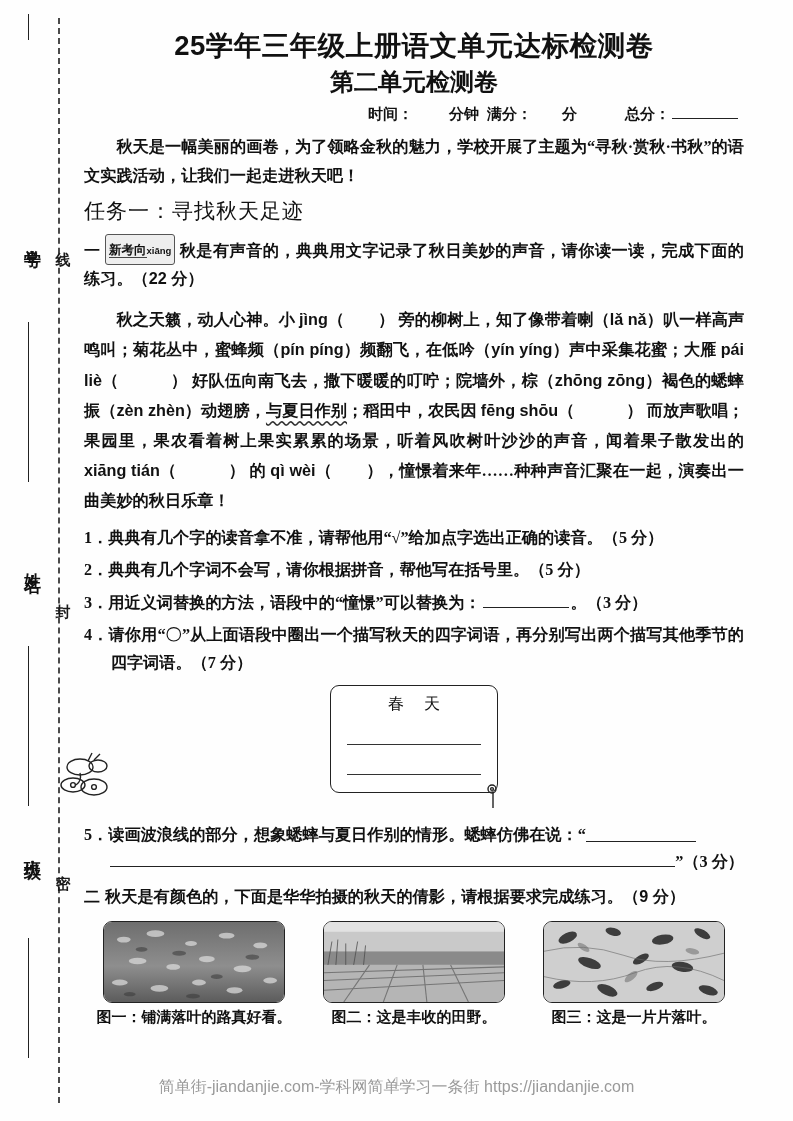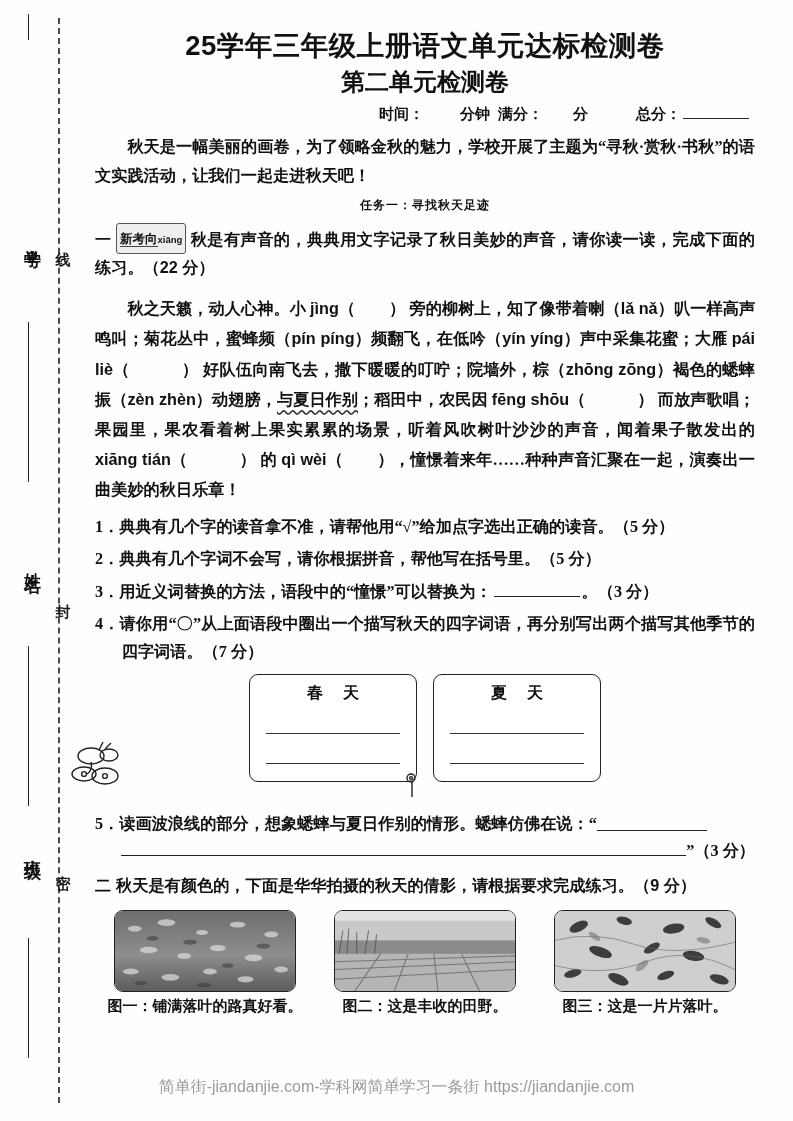--- a/index.html
+++ b/index.html
@@ -65,21 +65,21 @@
   .top-tick {
     position: absolute;
     left: 28px; top: 14px;
     width: 0; height: 26px;
     border-left: 1.6px solid #222;
   }
 
   
   .content {
     position: absolute;
-    left: 95px;
+    left: 84px;
     top: 0;
     width: 660px;
   }
   h1.title {
     margin: 0;
     padding-top: 30px;
     text-align: center;
     font-size: 27.5px;
     font-weight: 700;
     letter-spacing: 0.5px;
@@ -117,23 +117,23 @@
     margin: 9px 0 0 0;
     font-size: 16.2px;
     line-height: 1.78;
     text-indent: 2em;
     text-align: justify;
     font-family: "Liberation Serif", serif;
     font-weight: 600;
   }
   .task-head {
     margin-top: 6px;
-    text-align: center;
-    font-size: 12px;
-    font-weight: 700;
+    text-align: left;
+    font-size: 21px;
+    font-weight: 400;
     font-family: "Liberation Sans", sans-serif;
     letter-spacing: 1px;
   }
 
   
   .bigq {
     margin-top: 9px;
     font-size: 16.2px;
     line-height: 1.72;
     font-weight: 700;
@@ -221,21 +221,21 @@
     height: 108px;
     border: 1.6px solid #222;
     border-radius: 9px;
     background: #fff;
     position: relative;
     box-sizing: border-box;
   }
   .season-label {
     text-align: center;
     font-size: 16px;
-    font-weight: 700;
+    font-weight: 400;
     letter-spacing: 8px;
     padding-top: 8px;
     padding-left: 8px;
     font-family: "Liberation Serif", serif;
   }
   .season-rule {
     position: absolute;
     left: 16px; right: 16px;
     border-bottom: 1.3px solid #333;
   }
@@ -407,25 +407,20 @@
         <div class="season-rule r2"></div>
         <svg class="sprout" width="24" height="26" viewBox="0 0 24 26">
           <g fill="none" stroke="#222" stroke-width="1.4">
             <path d="M12 26 L12 10"></path>
             <circle cx="11" cy="7" r="4"></circle>
             <circle cx="11" cy="7" r="1.4"></circle>
           </g>
         </svg>
       </div>
 
-      <div class="season-box">
-        <div class="season-label">夏 天</div>
-        <div class="season-rule r1"></div>
-        <div class="season-rule r2"></div>
-      </div>
 
     </div>
 
     <div class="q5"><span>5．</span><span>读画波浪线的部分，想象蟋蟀与夏日作别的情形。蟋蟀仿佛在说：“</span><span class="q5-blank"></span></div>
     <div class="q5-line2">
       <span class="q5-longline"></span>
       <span class="q5-tail">”（3 分）</span>
     </div>
 
     <div class="bigq" style="margin-top:10px;">

